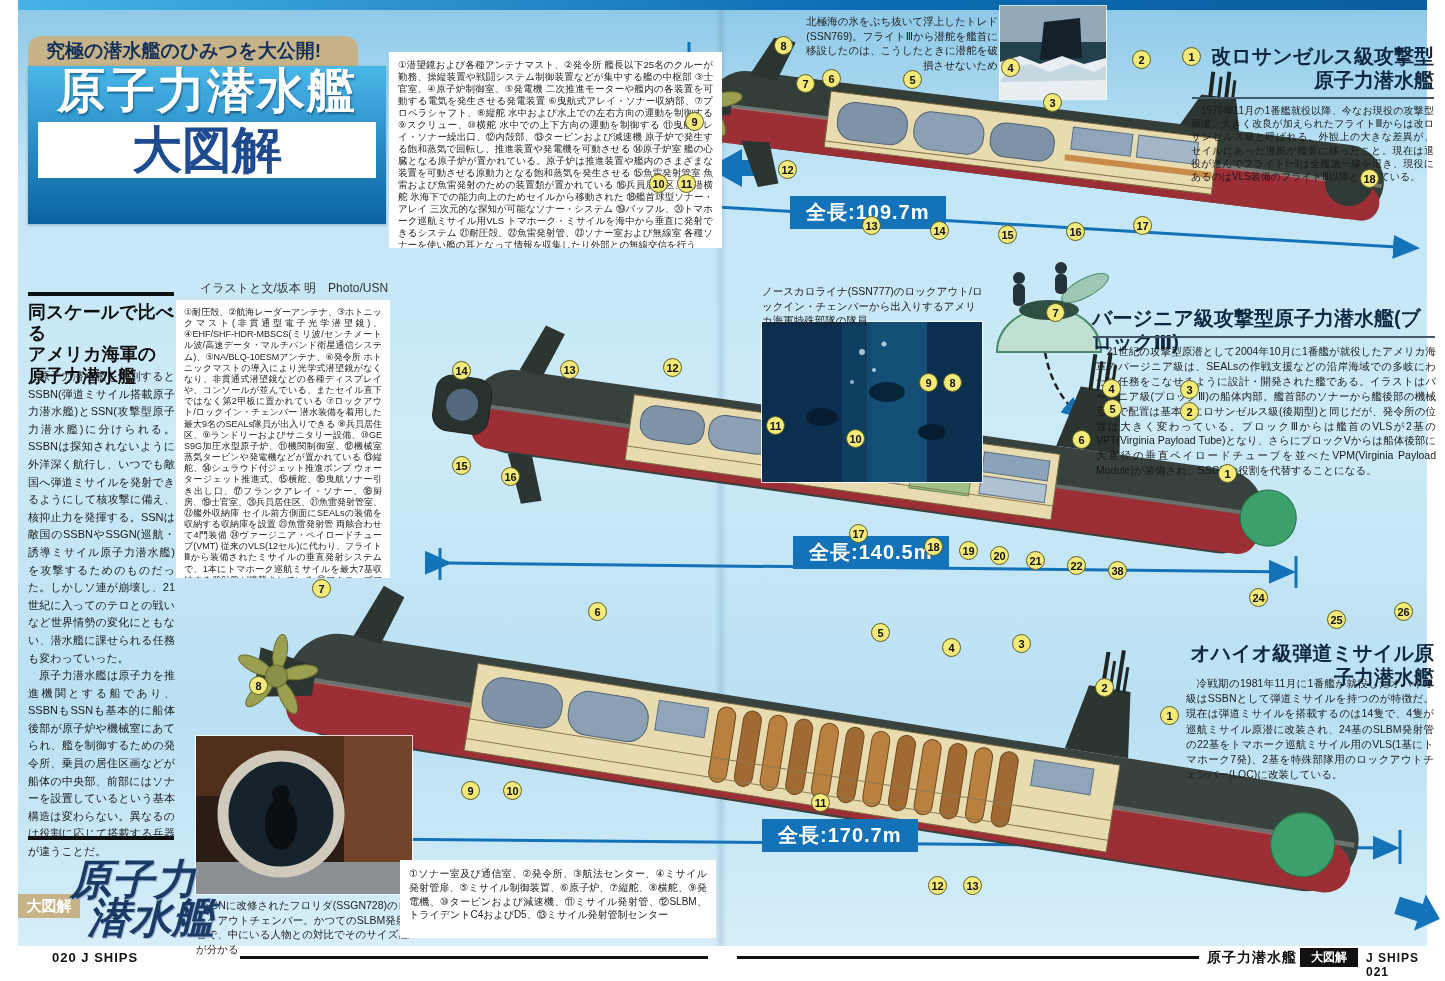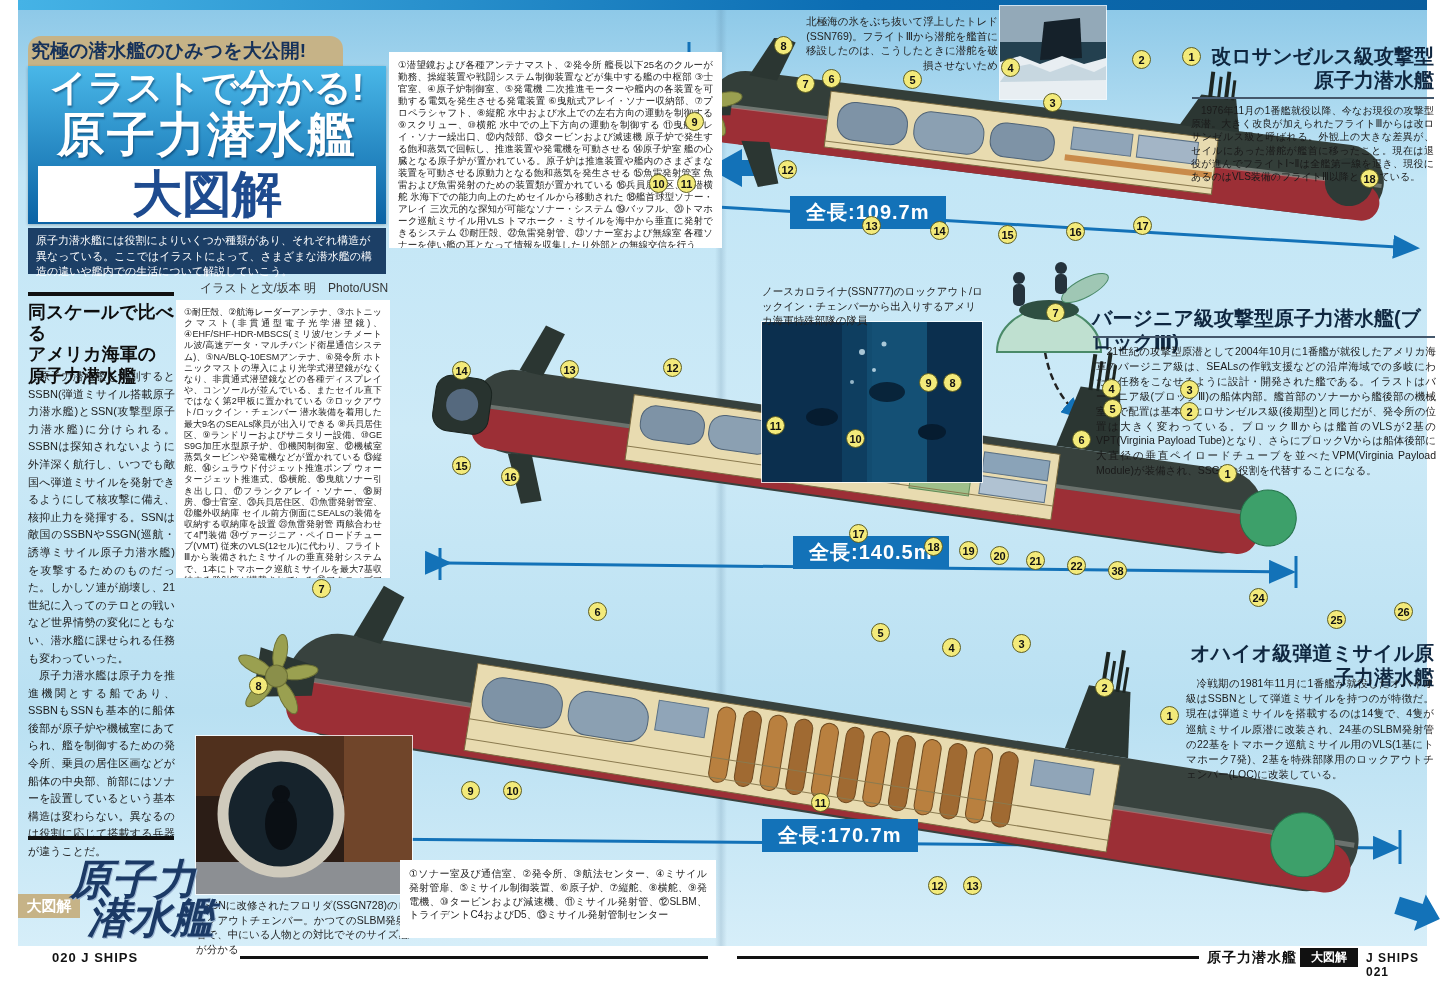--- a/index.html
+++ b/index.html
@@ -7,21 +7,21 @@
         font-family:"Liberation Sans","DejaVu Sans",sans-serif;color:#111;}
   .abs{position:absolute;}
   
   #topbar{left:18px;top:0;width:1409px;height:10px;background:linear-gradient(90deg,#45b3e6,#0b6cb2 60%,#0a5e9e);z-index:1;}
   #bg{left:18px;top:10px;width:1409px;height:936px;
       background:linear-gradient(180deg,#8ec9e8 0%,#c3e6f6 18%,#cdeaf7 45%,#b9e0f2 75%,#d6eef9 100%);z-index:0;}
   #seam{left:715px;top:10px;width:12px;height:936px;z-index:2;
       background:linear-gradient(90deg,rgba(70,110,140,0) 0%,rgba(70,110,140,.18) 50%,rgba(70,110,140,0) 100%);}
   
   #kicker{left:28px;top:36px;width:312px;height:44px;background:#c6b387;color:#15315a;
-      font-weight:bold;font-size:19px;line-height:30px;padding-left:3px;z-index:20;border-radius:13px;}
+      font-weight:bold;font-size:19px;line-height:30px;padding-left:18px;z-index:20;border-radius:13px;}
   #mast{left:28px;top:66px;width:358px;height:158px;background:linear-gradient(180deg,#49b7e8,#0a62a4);
       z-index:20;text-align:center;box-shadow:0 1px 3px rgba(0,0,0,.25);}
   #mast .l1{color:#fff;font-weight:bold;font-size:37px;line-height:44px;text-shadow:1px 2px 2px rgba(0,40,80,.5);}
   #mast .l2{color:#fff;font-weight:bold;font-size:48px;line-height:50px;letter-spacing:2px;text-shadow:1px 2px 2px rgba(0,40,80,.5);}
   #mast .wbox{margin:6px 10px 0 10px;background:#fff;color:#1e4b8f;font-weight:bold;font-size:50px;line-height:56px;}
   #lead{left:28px;top:228px;width:358px;height:46px;background:#1c3f66;color:#fff;
       font-size:11px;line-height:1.42;padding:5px 8px;box-sizing:border-box;z-index:20;}
   #credit{left:200px;top:280px;width:200px;font-size:12px;color:#333;z-index:20;}
   
   .rule{background:#111;z-index:20;}
@@ -275,25 +275,23 @@
     <ellipse cx="64" cy="50" rx="30" ry="10" fill="#2f4f42"></ellipse>
     <ellipse cx="100" cy="28" rx="26" ry="9" fill="#9fc7b4" stroke="#4a8a68" transform="rotate(-28 100 28)"></ellipse>
     <circle cx="34" cy="18" r="6" fill="#24323c"></circle>
       <rect x="28" y="24" width="12" height="22" rx="5" fill="#24323c"></rect>
     <circle cx="76" cy="8" r="6" fill="#24323c"></circle>
       <rect x="70" y="14" width="12" height="20" rx="5" fill="#24323c"></rect>
   </svg>
 
   <div class="abs" id="kicker">究極の潜水艦のひみつを大公開!</div>
   <div class="abs" id="mast">
-    <div class="l1">イラストで分かる!</div>
     <div class="l2">原子力潜水艦</div>
     <div class="wbox">大図解</div>
   </div>
-  <div class="abs" id="lead">原子力潜水艦には役割によりいくつか種類があり、それぞれ構造が異なっている。ここではイラストによって、さまざまな潜水艦の構造の違いや艦内での生活について解説していこう。</div>
   <div class="abs" id="credit">イラストと文/坂本 明　Photo/USN</div>
 
   <div class="abs rule" id="lc-rule-top"></div>
   <div class="abs" id="lc-head">
     <span>同スケールで比べる</span><br>
     <span>アメリカ海軍の</span><br>
     <span>原子力潜水艦</span>
   </div>
   <div class="abs" id="lc-body">
     <p>原子力潜水艦を大別するとSSBN(弾道ミサイル搭載原子力潜水艦)とSSN(攻撃型原子力潜水艦)に分けられる。SSBNは探知されないように外洋深く航行し、いつでも敵国へ弾道ミサイルを発射できるようにして核攻撃に備え、核抑止力を発揮する。SSNは敵国のSSBNやSSGN(巡航・誘導ミサイル原子力潜水艦)を攻撃するためのものだった。しかしソ連が崩壊し、21世紀に入ってのテロとの戦いなど世界情勢の変化にともない、潜水艦に課せられる任務も変わっていった。</p>

